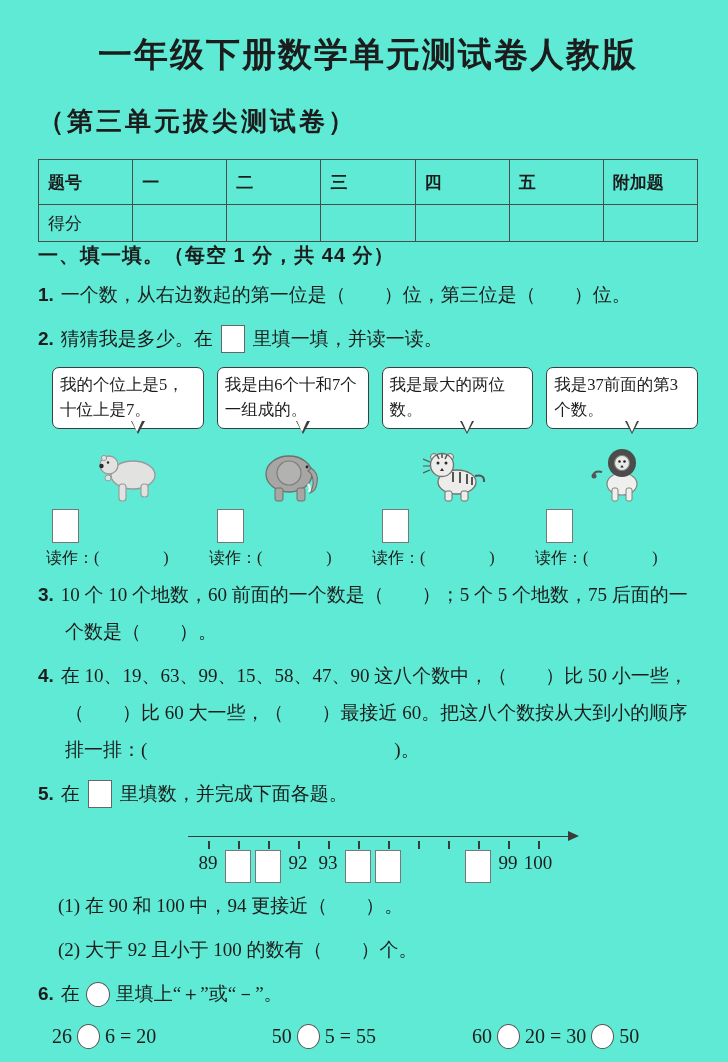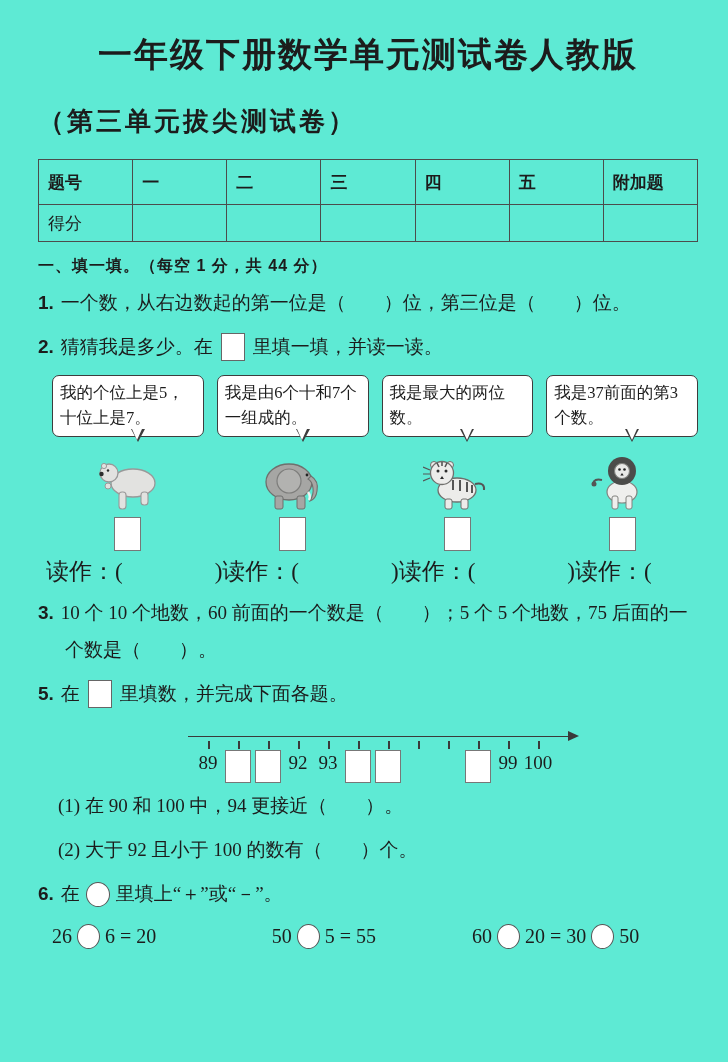--- a/index.html
+++ b/index.html
@@ -11,41 +11,41 @@
     padding:20px 30px 0 38px;
   }
   .title { text-align:center; font-size:34px; font-weight:900; letter-spacing:2px; margin-top:12px; }
   .subtitle { text-align:left; font-size:26px; font-weight:700; letter-spacing:3px; margin-top:26px; }
 
   table.score { width:100%; border-collapse:collapse; margin-top:20px; table-layout:fixed; }
   table.score td { border:1.6px solid #4c4c4c; font-size:17px; padding:2px 4px 2px 9px; vertical-align:middle; }
   table.score tr.r1 td { height:45px;font-weight:bold; }
   table.score tr.r2 td { height:37px;border-radius:12px; }
 
-  .sec-heading { margin-top:14px; font-size:16px; font-weight:700; font-family:"Liberation Sans","DejaVu Sans",sans-serif; letter-spacing:1px; }
+  .sec-heading { font-size:20px; font-weight:700; font-family:"Liberation Sans","DejaVu Sans",sans-serif; letter-spacing:1px; }
 
   .q { font-size:19px; line-height:1.95; margin-top:7px; padding-left:27px; text-indent:-27px; }
   .qnum { font-weight:700; margin-right:7px; font-family:"Liberation Sans","DejaVu Sans",sans-serif; }
   .sub { margin-left:20px; padding-left:0; text-indent:0; }
 
   .inline-box { display:inline-block; width:24px; height:28px; border:1.2px solid #666; vertical-align:-8px; margin:0 8px; background:#fff; }
   .inline-circle { display:inline-block; width:24px; height:25px; border:1.4px solid #555; border-radius:50%; vertical-align:-7px; margin:0 6px; background:#fff; }
 
   
   .cards { display:flex; gap:13px; margin:10px 0 0 14px; }
-  .card { flex:1; display:flex; flex-direction:column; align-items:center; }
+  .card { flex:1; display:flex; flex-direction:column; }
   .bubble {
     position:relative; width:100%; min-height:58px; border:1.6px solid #3d3d3d; border-radius:7px;
     padding:5px 7px; font-size:16.5px; line-height:1.5; background:#fff;
   }
   .bubble::after { content:""; position:absolute; bottom:-13px; left:52%; border:7px solid transparent; border-top:13px solid #3d3d3d; }
   .bubble::before { content:""; position:absolute; bottom:-9px; left:52%; margin-left:1.6px; border:5.5px solid transparent; border-top:11px solid #fff; z-index:1; }
   .animal-zone { height:62px; display:flex; align-items:flex-end; justify-content:center; margin-top:13px; }
   .ans-box { width:27px; height:34px; border:1.1px solid #777; margin-top:5px; background:#fff; }
-  .read-row { display:flex; margin:5px 0 0 8px; font-size:23px;justify-content:space-between; }
+  .read-row { display:flex; margin:5px 0 0 8px; font-size:16px;justify-content:space-between; }
   .read-row > span { flex:1; white-space:pre; }
 
   
   .nl { position:relative; height:60px; margin:8px 0 2px 150px; width:420px; }
   .nl-axis { position:absolute; top:16px; left:0; width:386px; border-top:1.6px solid #3a3a3a; }
   .nl-arrow { position:absolute; top:11.5px; left:380px; width:0; height:0;
     border-left:11px solid #3a3a3a; border-top:5px solid transparent; border-bottom:5px solid transparent; }
   .nl-cells { position:absolute; top:12px; left:5px; display:flex; }
   .nl-cell { width:30px; height:58px; position:relative; text-align:center; }
   .nl-tick { position:absolute; top:9px; left:50%; width:1.5px; height:8px; background:#3a3a3a; }
@@ -178,20 +178,23 @@
     <span>读作：(　　　　)</span>
     <span>读作：(　　　　)</span>
     <span>读作：(　　　　)</span>
     <span>读作：(　　　　)</span>
   </div>
 
   <div class="q">
     <span class="qnum">3.</span><span>10 个 10 个地数，60 前面的一个数是（　　）；5 个 5 个地数，75 后面的一个数是（　　）。</span>
   </div>
 
+  <div class="q">
+    <span class="qnum">4.</span><span>在 10、19、63、99、15、58、47、90 这八个数中，（　　）比 50 小一些，（　　）比 60 大一些，（　　）最接近 60。把这八个数按从大到小的顺序排一排：(　　　　　　　　　　　　　)。</span>
+  </div>
 
   <div class="q">
     <span class="qnum">5.</span><span>在</span><span class="inline-box"></span><span>里填数，并完成下面各题。</span>
   </div>
 
   <div class="nl">
     <div class="nl-axis"></div>
     <div class="nl-arrow"></div>
     <div class="nl-cells">
       <div class="nl-cell">

